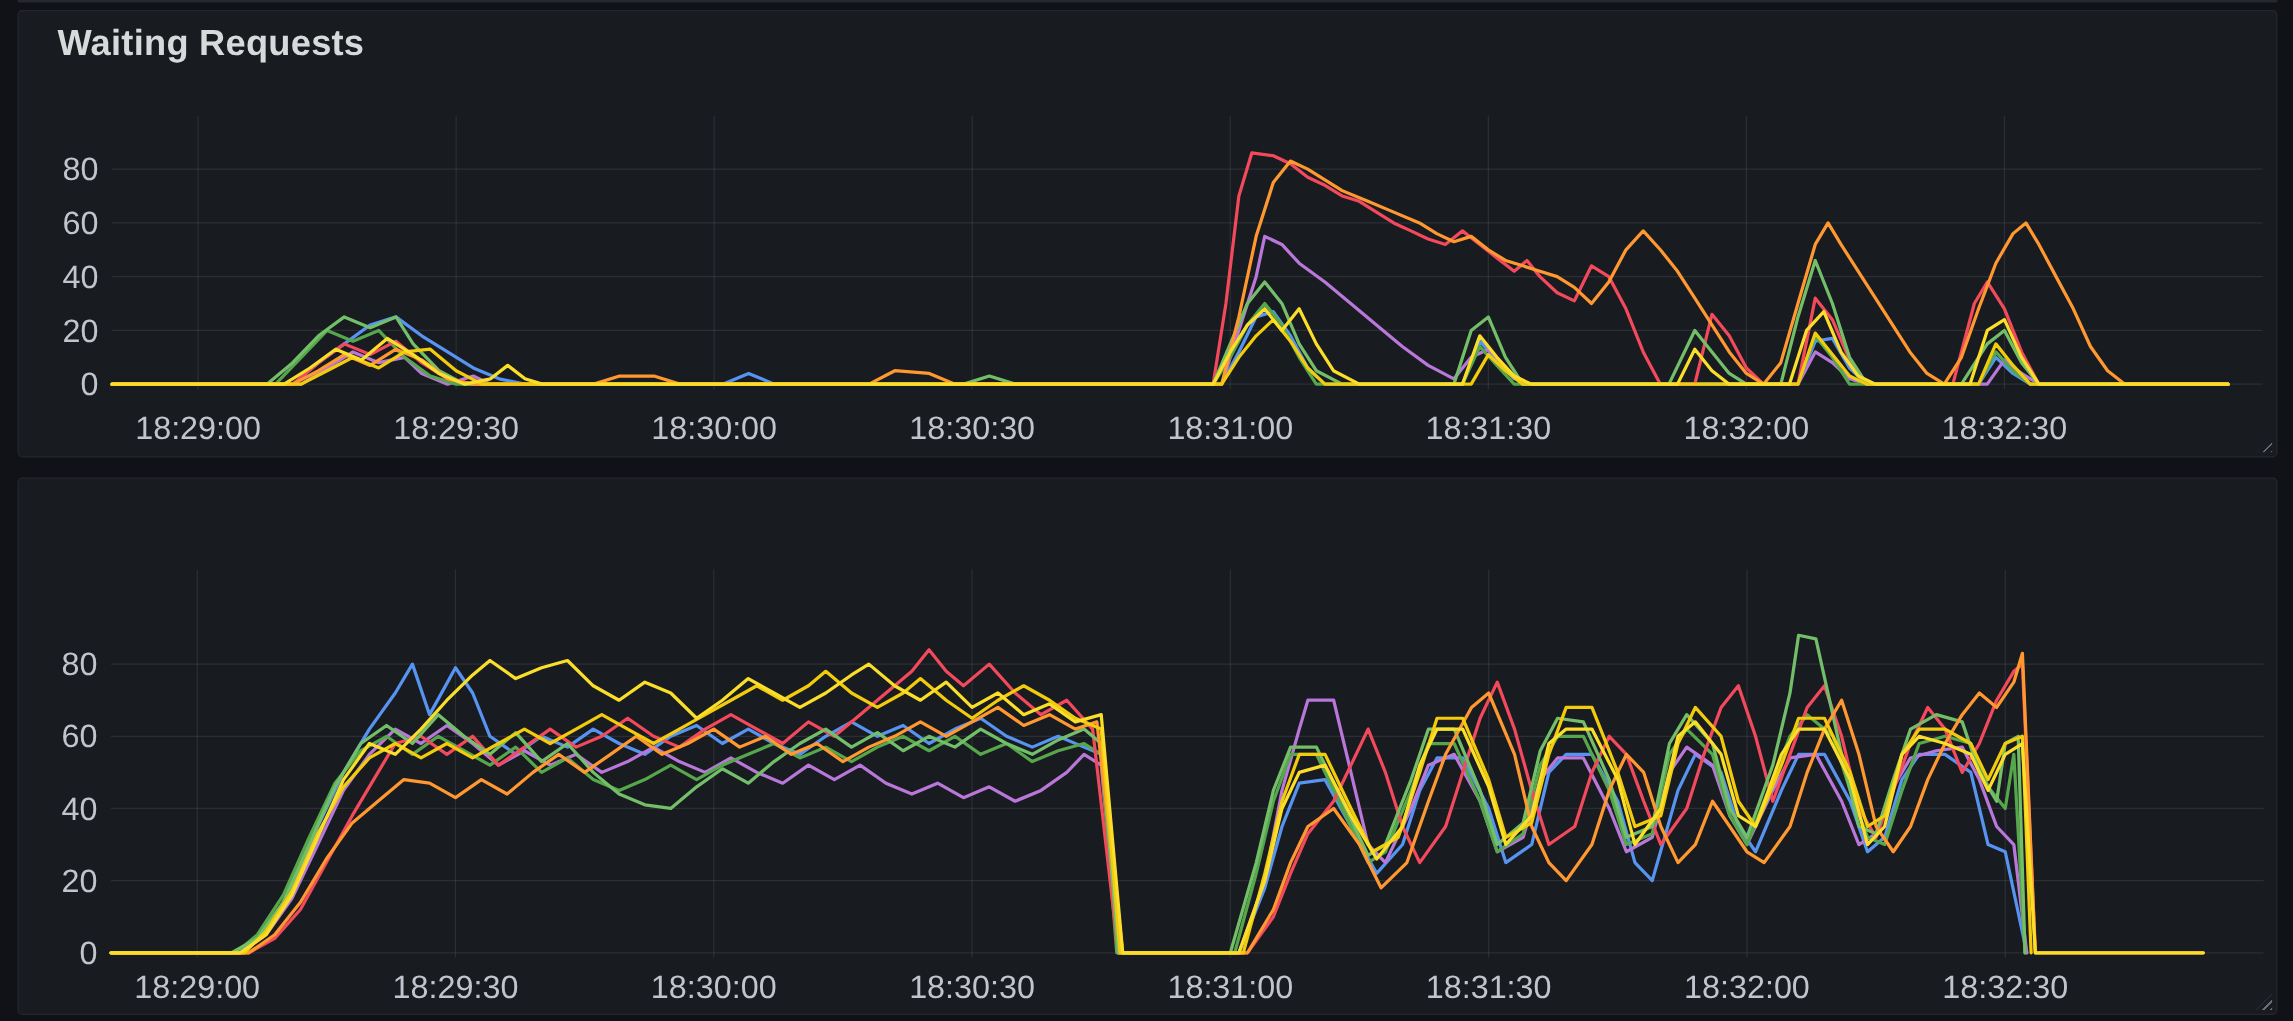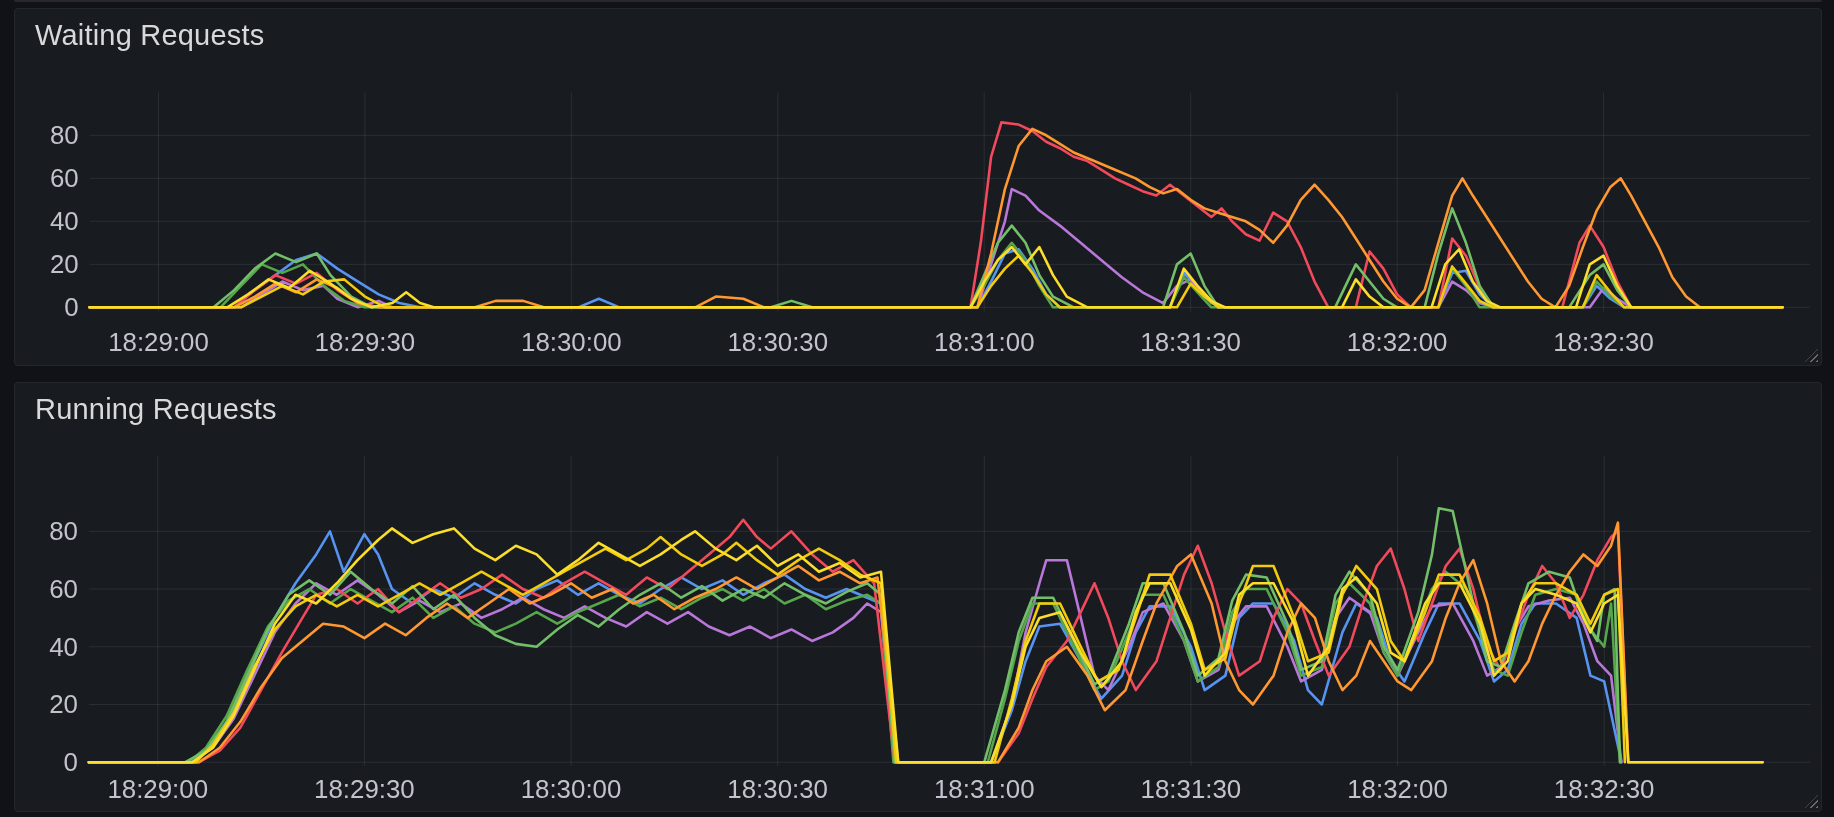--- a/index.html
+++ b/index.html
@@ -1,21 +1,21 @@
 <!DOCTYPE html>
 <html><head>
 <meta charset="utf-8">
 <style>
   html,body{margin:0;padding:0;background:#111217;width:1834px;height:817px;overflow:hidden;
     font-family:"Liberation Sans",sans-serif;}
   .top-edge{position:absolute;left:14px;top:0;width:1808px;height:2px;background:#26282e;border-radius:0 0 2px 2px;}
   .panel{position:absolute;left:14px;width:1808px;background:#181b1f;border:1px solid #25272e;border-radius:4px;box-sizing:border-box;}
   #panel-waiting{top:8px;height:358px;}
   #panel-running{top:382px;height:430px;}
-  .panel-title{position:absolute;left:20px;top:10px;font-size:29px;font-weight:400;color:#d8d9da;letter-spacing:.2px;}
+  .panel-title{position:absolute;left:31px;top:10px;font-size:29px;font-weight:700;color:#d8d9da;letter-spacing:.2px;}
   .chart-svg{position:absolute;left:0;top:0;width:100%;height:100%;}
   .grid{stroke:rgba(204,204,220,0.11);stroke-width:1;}
   .tick{fill:#c2c3cd;font-size:26px;font-family:"Liberation Sans",sans-serif;}
   .series{fill:none;stroke-width:2.6;stroke-linejoin:round;stroke-linecap:round;}
   .resize-handle{position:absolute;right:3px;bottom:3px;width:13px;height:13px;cursor:nwse-resize;
     background:repeating-linear-gradient(135deg,transparent 0,transparent 3px,rgba(204,204,220,.45) 3px,rgba(204,204,220,.45) 4.6px);
     clip-path:polygon(100% 0,100% 100%,0 100%);}
 </style>
 </head>
 <body>
@@ -93,15 +93,14 @@
       <text class="tick" x="1593.4" y="417" text-anchor="middle">18:32:30</text>
       <polyline class="series" stroke="#5794F2" points="71.0,381.0 174.8,381.0 195.6,363.6 216.3,328.8 237.1,279.5 257.8,236.0 278.6,201.2 299.4,172.2 313.2,149.0 327.0,189.6 347.8,151.9 361.6,172.2 375.5,207.0 396.2,221.5 417.0,207.0 437.8,215.7 458.5,201.2 479.3,212.8 500.0,221.5 520.8,207.0 541.6,198.3 562.3,212.8 583.1,201.2 603.8,212.8 624.6,221.5 645.4,207.0 666.1,195.4 686.9,207.0 707.6,198.3 728.4,212.8 749.2,201.2 769.9,192.5 790.7,207.0 811.4,215.7 832.2,207.0 853.0,215.7 866.8,221.5 880.6,381.0 977.5,381.0 998.3,328.8 1012.1,279.5 1026.0,244.7 1046.7,241.8 1067.5,279.5 1088.2,317.2 1109.0,294.0 1122.8,250.5 1136.7,224.4 1157.4,224.4 1178.2,265.0 1192.0,308.5 1212.8,294.0 1226.6,236.0 1240.5,221.5 1261.2,221.5 1282.0,259.2 1295.8,308.5 1309.7,323.0 1330.4,250.5 1344.3,221.5 1365.0,236.0 1378.9,279.5 1392.7,299.8 1413.5,250.5 1427.3,221.5 1448.1,221.5 1468.8,259.2 1482.7,299.8 1496.5,288.2 1510.4,241.8 1524.2,221.5 1545.0,221.5 1565.7,236.0 1579.6,294.0 1593.4,299.8 1610.7,381.0"></polyline>
       <polyline class="series" stroke="#B877D9" points="71.0,381.0 174.8,381.0 195.6,366.5 216.3,337.5 237.1,294.0 257.8,250.5 278.6,221.5 299.4,201.2 320.1,212.8 340.9,198.3 361.6,212.8 382.4,230.2 403.2,218.6 423.9,230.2 444.7,221.5 465.4,236.0 486.2,227.3 507.0,215.7 527.7,227.3 548.5,236.0 569.2,224.4 590.0,236.0 610.8,244.7 631.5,230.2 652.3,241.8 673.0,230.2 693.8,244.7 714.6,253.4 735.3,244.7 756.1,256.3 776.8,247.6 797.6,259.2 818.4,250.5 839.1,236.0 853.0,221.5 866.8,230.2 880.6,381.0 977.5,381.0 998.3,323.0 1012.1,250.5 1026.0,201.2 1032.9,178.0 1053.6,178.0 1067.5,236.0 1081.3,294.0 1095.2,308.5 1115.9,265.0 1129.8,230.2 1150.5,221.5 1171.3,259.2 1185.1,299.8 1205.9,288.2 1219.7,241.8 1233.6,224.4 1254.3,224.4 1275.1,265.0 1288.9,299.8 1309.7,288.2 1323.5,236.0 1337.4,215.7 1358.1,230.2 1372.0,270.8 1385.8,294.0 1406.6,250.5 1420.4,224.4 1441.2,221.5 1461.9,259.2 1475.8,294.0 1489.6,285.3 1503.4,247.6 1517.3,224.4 1538.0,218.6 1558.8,215.7 1572.6,241.8 1586.5,279.5 1600.3,294.0 1610.7,381.0"></polyline>
       <polyline class="series" stroke="#56A64B" points="71.0,381.0 171.3,381.0 188.6,366.5 209.4,334.6 230.2,288.2 250.9,244.7 271.7,218.6 292.4,207.0 313.2,221.5 334.0,207.0 354.7,218.6 375.5,230.2 396.2,215.7 417.0,236.0 437.8,224.4 458.5,241.8 479.3,250.5 500.0,241.8 520.8,230.2 541.6,241.8 562.3,230.2 583.1,221.5 603.8,212.8 624.6,224.4 645.4,215.7 666.1,227.3 686.9,215.7 707.6,207.0 728.4,218.6 749.2,207.0 769.9,221.5 790.7,212.8 811.4,227.3 832.2,218.6 853.0,212.8 866.8,221.5 879.3,381.0 974.1,381.0 991.4,317.2 1005.2,259.2 1019.0,221.5 1039.8,221.5 1060.6,265.0 1081.3,308.5 1095.2,299.8 1115.9,250.5 1129.8,212.8 1150.5,212.8 1171.3,259.2 1185.1,299.8 1205.9,285.3 1219.7,230.2 1233.6,207.0 1254.3,207.0 1275.1,250.5 1288.9,294.0 1309.7,285.3 1323.5,221.5 1337.4,201.2 1358.1,221.5 1372.0,270.8 1385.8,294.0 1406.6,241.8 1420.4,207.0 1434.2,189.6 1455.0,207.0 1468.8,250.5 1482.7,288.2 1496.5,294.0 1510.4,250.5 1524.2,212.8 1545.0,207.0 1565.7,212.8 1579.6,247.6 1593.4,265.0 1600.3,221.5 1609.3,381.0"></polyline>
       <polyline class="series" stroke="#F2495C" points="71.0,381.0 181.7,381.0 202.5,369.4 223.2,346.2 244.0,308.5 264.8,270.8 285.5,236.0 299.4,212.8 320.1,207.0 340.9,221.5 361.6,207.0 382.4,230.2 403.2,215.7 423.9,201.2 444.7,215.7 465.4,207.0 486.2,192.5 507.0,207.0 527.7,215.7 548.5,201.2 569.2,189.6 590.0,201.2 610.8,212.8 631.5,195.4 652.3,207.0 673.0,189.6 693.8,172.2 714.6,154.8 728.4,137.4 742.2,154.8 756.1,166.4 776.8,149.0 797.6,172.2 818.4,189.6 839.1,178.0 859.9,201.2 880.6,381.0 984.4,381.0 1005.2,352.0 1019.0,317.2 1032.9,285.3 1053.6,259.2 1067.5,230.2 1081.3,201.2 1095.2,236.0 1109.0,279.5 1122.8,308.5 1143.6,279.5 1157.4,236.0 1171.3,192.5 1185.1,163.5 1199.0,201.2 1212.8,250.5 1226.6,294.0 1247.4,279.5 1261.2,236.0 1275.1,207.0 1288.9,221.5 1302.8,259.2 1316.6,294.0 1337.4,265.0 1351.2,221.5 1365.0,183.8 1378.9,166.4 1392.7,207.0 1406.6,259.2 1420.4,221.5 1434.2,183.8 1448.1,166.4 1461.9,207.0 1475.8,265.0 1489.6,288.2 1503.4,250.5 1517.3,212.8 1531.1,183.8 1545.0,201.2 1558.8,236.0 1572.6,212.8 1586.5,178.0 1600.3,154.8 1607.2,149.0 1617.6,381.0"></polyline>
       <polyline class="series" stroke="#73BF69" points="71.0,381.0 167.9,381.0 188.6,369.4 209.4,340.4 230.2,294.0 250.9,247.6 271.7,212.8 292.4,198.3 313.2,212.8 334.0,189.6 354.7,207.0 375.5,221.5 396.2,204.1 417.0,227.3 437.8,212.8 458.5,236.0 479.3,253.4 500.0,262.1 520.8,265.0 541.6,247.6 562.3,233.1 583.1,244.7 603.8,227.3 624.6,212.8 645.4,201.2 666.1,215.7 686.9,204.1 707.6,218.6 728.4,207.0 749.2,215.7 769.9,201.2 790.7,212.8 811.4,221.5 832.2,209.9 853.0,201.2 866.8,212.8 880.6,381.0 970.6,381.0 991.4,308.5 1005.2,250.5 1019.0,215.7 1039.8,215.7 1060.6,259.2 1081.3,302.7 1095.2,294.0 1115.9,241.8 1129.8,201.2 1150.5,201.2 1171.3,250.5 1185.1,294.0 1205.9,276.6 1219.7,218.6 1233.6,192.5 1254.3,195.4 1275.1,241.8 1288.9,288.2 1309.7,279.5 1323.5,212.8 1337.4,189.6 1358.1,212.8 1372.0,265.0 1385.8,288.2 1406.6,230.2 1420.4,172.2 1427.3,125.8 1441.2,128.7 1461.9,221.5 1475.8,279.5 1489.6,285.3 1503.4,241.8 1517.3,201.2 1538.0,189.6 1558.8,195.4 1572.6,236.0 1586.5,259.2 1593.4,212.8 1603.8,207.0 1609.3,381.0"></polyline>
       <polyline class="series" stroke="#FF9830" points="71.0,381.0 181.7,381.0 202.5,366.5 223.2,340.4 244.0,305.6 264.8,276.6 285.5,259.2 306.3,241.8 327.0,244.7 347.8,256.3 368.6,241.8 389.3,253.4 410.1,236.0 430.8,221.5 451.6,236.0 472.4,221.5 493.1,207.0 513.9,221.5 534.6,212.8 555.4,201.2 576.2,215.7 596.9,207.0 617.7,221.5 638.4,212.8 659.2,227.3 680.0,215.7 700.7,207.0 721.5,195.4 742.2,207.0 763.0,195.4 783.8,183.8 804.5,198.3 825.3,189.6 846.0,201.2 863.3,195.4 884.1,381.0 984.4,381.0 1005.2,346.2 1019.0,308.5 1032.9,279.5 1053.6,265.0 1074.4,294.0 1091.7,328.8 1112.5,308.5 1129.8,259.2 1143.6,221.5 1164.4,183.8 1178.2,172.2 1199.0,221.5 1212.8,279.5 1226.6,308.5 1240.5,323.0 1261.2,294.0 1275.1,250.5 1288.9,221.5 1302.8,236.0 1316.6,279.5 1330.4,308.5 1344.3,294.0 1358.1,259.2 1372.0,279.5 1385.8,299.8 1399.6,308.5 1420.4,279.5 1434.2,236.0 1448.1,201.2 1461.9,178.0 1475.8,221.5 1489.6,279.5 1503.4,299.8 1517.3,279.5 1531.1,241.8 1545.0,212.8 1558.8,189.6 1572.6,172.2 1586.5,183.8 1600.3,163.5 1607.2,140.3 1617.6,381.0 1752.6,381.0"></polyline>
       <polyline class="series" stroke="#F2CC0C" points="71.0,381.0 178.3,381.0 195.6,363.6 216.3,331.7 237.1,285.3 257.8,247.6 278.6,224.4 299.4,212.8 320.1,224.4 340.9,212.8 361.6,224.4 382.4,212.8 403.2,201.2 423.9,212.8 444.7,201.2 465.4,189.6 486.2,201.2 507.0,212.8 527.7,201.2 548.5,189.6 569.2,178.0 590.0,166.4 610.8,178.0 631.5,166.4 645.4,154.8 666.1,172.2 686.9,183.8 707.6,172.2 721.5,160.6 742.2,178.0 763.0,192.5 783.8,178.0 804.5,166.4 825.3,178.0 846.0,192.5 866.8,201.2 882.0,381.0 981.0,381.0 998.3,317.2 1012.1,259.2 1026.0,221.5 1046.7,221.5 1067.5,265.0 1084.8,299.8 1105.5,288.2 1122.8,236.0 1136.7,192.5 1157.4,192.5 1178.2,241.8 1192.0,288.2 1212.8,276.6 1226.6,221.5 1240.5,183.8 1261.2,183.8 1282.0,236.0 1295.8,279.5 1316.6,270.8 1330.4,212.8 1344.3,183.8 1365.0,207.0 1378.9,259.2 1392.7,279.5 1413.5,230.2 1427.3,192.5 1448.1,192.5 1468.8,236.0 1482.7,279.5 1496.5,270.8 1510.4,221.5 1524.2,201.2 1545.0,201.2 1565.7,212.8 1579.6,241.8 1593.4,212.8 1607.2,207.0 1614.2,381.0"></polyline>
       <polyline class="series" stroke="#FADE2A" points="71.0,381.0 174.8,381.0 195.6,366.5 216.3,334.6 237.1,288.2 257.8,241.8 278.6,212.8 299.4,221.5 320.1,201.2 340.9,178.0 361.6,157.7 375.5,146.1 396.2,160.6 417.0,151.9 437.8,146.1 458.5,166.4 479.3,178.0 500.0,163.5 520.8,172.2 541.6,192.5 562.3,178.0 583.1,160.6 603.8,172.2 624.6,183.8 645.4,172.2 666.1,157.7 680.0,149.0 700.7,166.4 721.5,178.0 742.2,163.5 763.0,183.8 783.8,172.2 804.5,189.6 825.3,180.9 846.0,195.4 866.8,189.6 884.1,381.0 977.5,381.0 998.3,323.0 1012.1,265.0 1026.0,236.0 1046.7,230.2 1067.5,270.8 1088.2,305.6 1109.0,279.5 1122.8,230.2 1136.7,201.2 1157.4,201.2 1178.2,247.6 1192.0,294.0 1212.8,270.8 1226.6,212.8 1240.5,201.2 1261.2,201.2 1282.0,241.8 1295.8,294.0 1316.6,265.0 1330.4,207.0 1344.3,195.4 1365.0,221.5 1378.9,270.8 1392.7,279.5 1413.5,221.5 1427.3,201.2 1448.1,201.2 1468.8,241.8 1482.7,294.0 1496.5,279.5 1510.4,221.5 1524.2,207.0 1545.0,212.8 1565.7,221.5 1579.6,250.5 1593.4,221.5 1607.2,212.8 1617.6,381.0 1752.6,381.0"></polyline>
     </svg>
-  <div class="panel-title">Running Requests</div>
   <div class="resize-handle"></div>
 </section>
 
 </body></html>

